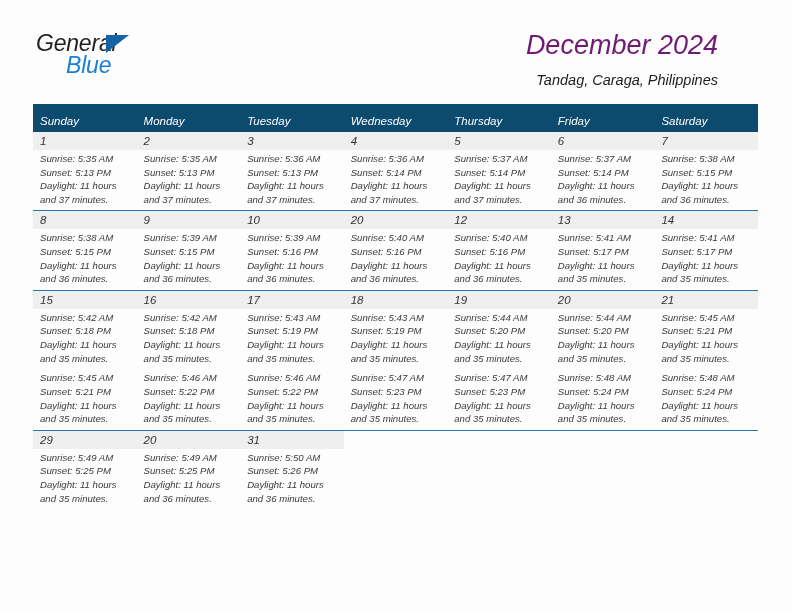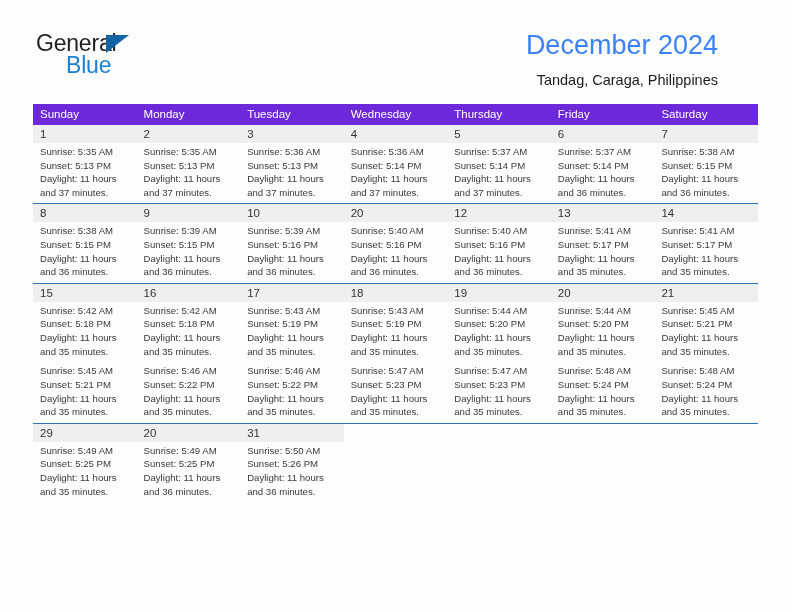--- a/index.html
+++ b/index.html
@@ -13,20 +13,21 @@
     background: #fdfdfd;
     font-family: "Liberation Sans", sans-serif;
     color: #222222;
     overflow: hidden;
   }
 
   .page {
     position: relative;
     width: 752px;
     height: 612px;
+    font-style: italic;
   }
 
   
   .top-bar {
     display: flex;
     align-items: flex-start;
     justify-content: space-between;
     padding: 28px 34px 0 34px;
     box-sizing: border-box;
   }
@@ -62,21 +63,21 @@
     border-top: 18px solid #1464a5;
     border-right: 23px solid transparent;
   }
 
   .title-block {
     text-align: right;
     padding-top: 2px;
   }
   .cal-title {
     font-size: 27px;
-    color: #3b82f6;
+    color: #701a75;
     letter-spacing: 0px;
     line-height: 1.15;
     white-space: nowrap;
   }
   .cal-subtitle {
     margin-top: 11px;
     font-size: 14.5px;
     color: #1c1c1c;
     white-space: nowrap;
   }
@@ -89,26 +90,26 @@
     width: 725px;
   }
 
   .cal-table {
     width: 100%;
     border-collapse: collapse;
     table-layout: fixed;
   }
 
   .cal-table thead th {
-    background: #6d28d9;
+    background: #0c4a6e;
     color: #ffffff;
     font-size: 11.5px;
     font-weight: normal;
     text-align: left;
-    padding: 4px 0 5px 7px;
+    padding: 11px 0 5px 7px;
     height: 12px;
     border: none;
   }
 
   .daynum-row td {
     background: #efefef;
     font-size: 11.5px;
     color: #333333;
     padding: 3px 0 3px 7px;
     border-top: 1.5px solid #2e71b5;

